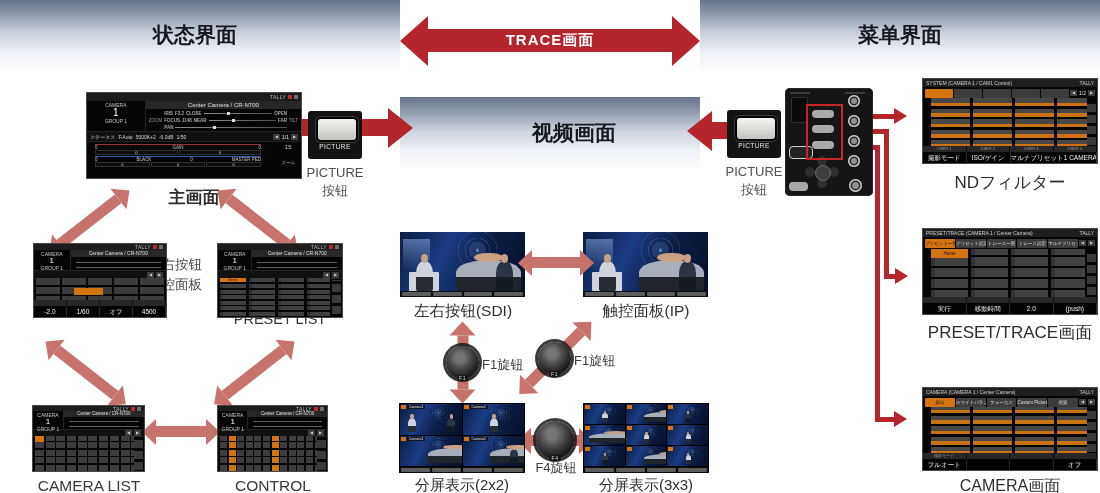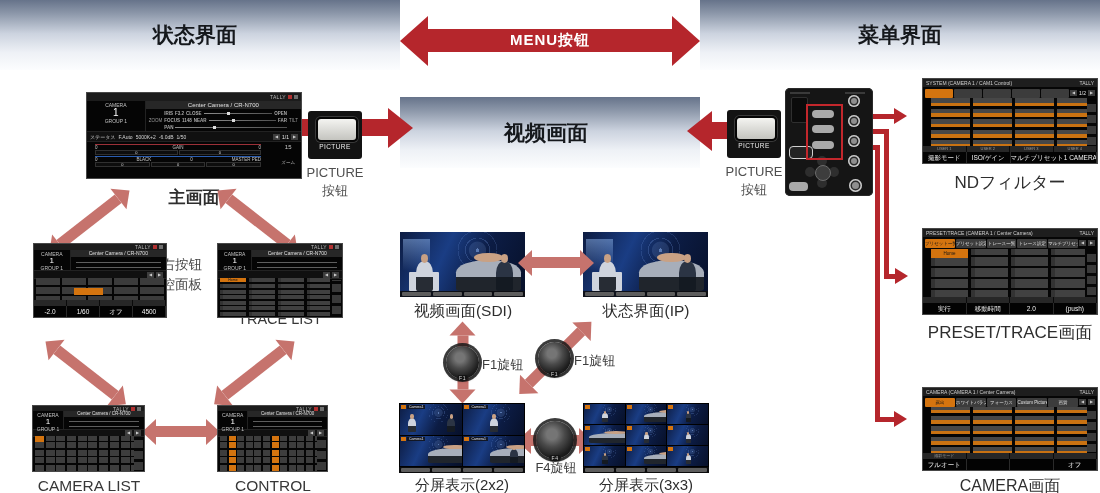--- a/index.html
+++ b/index.html
@@ -163,25 +163,25 @@
 </head>
 <body>
 
 <div id="stage">
 
   <div class="band" style="left:0;top:0;width:400px;height:70px"></div>
   <div class="band" style="left:700px;top:0;width:400px;height:70px"></div>
   <div class="btitle" style="left:95px;top:0;width:200px;line-height:70px">状态界面</div>
   <div class="btitle" style="left:800px;top:0;width:200px;line-height:70px">菜单界面</div>
   <div class="menu-arrow">
-    <div class="menu-label">MENU按钮</div>
+    <div class="menu-label">TRACE画面</div>
   </div>
 
   <div class="band" style="left:400px;top:97px;width:300px;height:71px"></div>
-  <div class="btitle" style="left:396px;top:97px;width:300px;line-height:71px">视频画面</div>
+  <div class="btitle" style="left:424px;top:97px;width:300px;line-height:71px">视频画面</div>
 
   <div class="sarR" style="left:296px;top:119px;width:92px"></div>
   <div class="picbox" style="left:308px;top:111px">
     <div class="pickey"></div>
     <div class="piclbl">PICTURE</div>
   </div>
   <div class="cap" style="left:302px;top:164px;width:66px">
     <div>PICTURE</div>
     <div>按钮</div>
   </div>
@@ -351,21 +351,21 @@
     <div class="stat" style="height:7px">
       <span class="pg">
           <b>◀</b>
           <b>▶</b>
         </span>
     </div>
     <div class="gridP" style="top:34px;height:38px"></div>
     <div class="sidecol" style="top:36px;height:34px"></div>
     <div class="hl" style="left:2px;top:34px;width:26px;height:4px;line-height:4px;font-size:3.5px">Home</div>
   </div>
-  <div class="sclabel" style="left:213px;top:311px;width:134px;font-size:14.5px;color:#383838">TRACE LIST</div>
+  <div class="sclabel" style="left:213px;top:311px;width:134px;font-size:14.5px;color:#383838">PRESET LIST</div>
 
   <div class="sclabel" style="left:148px;top:255px;width:76px;font-size:13.5px;color:#454545;line-height:20px;text-align:left">
     <div>左右按钮</div>
     <div>触控面板</div>
   </div>
 
   <div class="dar" style="left:49px;top:367px;width:74px;transform:rotate(38deg)"></div>
   <div class="dar" style="left:217px;top:367px;width:74px;transform:rotate(-38deg)"></div>
 
   <div class="ms" style="left:32px;top:405px;width:113px;height:67px">
@@ -449,22 +449,22 @@
     <div class="p mid pos2"></div>
     <div class="p dark pos3"></div>
     <div class="vstrip">
         <i></i>
         <i></i>
         <i></i>
         <i></i>
       </div>
   </div>
   <div class="dar" style="left:532px;top:257px;width:48px"></div>
-  <div class="sclabel" style="left:385px;top:301px;width:156px;font-size:15.5px">视频画面(SDI)</div>
-  <div class="sclabel" style="left:568px;top:301px;width:156px;font-size:15.5px">状态界面(IP)</div>
+  <div class="sclabel" style="left:385px;top:301px;width:156px;font-size:15.5px">左右按钮(SDI)</div>
+  <div class="sclabel" style="left:568px;top:301px;width:156px;font-size:15.5px">触控面板(IP)</div>
 
   <div class="dar" style="left:436px;top:357px;width:54px;transform:rotate(90deg)"></div>
   <div class="dar" style="left:518px;top:352px;width:74px;transform:rotate(-45deg)"></div>
   <div class="knob" style="left:446px;top:346px;width:33px;height:33px">
     <span class="kl">F1</span>
   </div>
   <div class="kcap" style="left:482px;top:356px">F1旋钮</div>
   <div class="knob" style="left:538px;top:342px;width:33px;height:33px">
     <span class="kl">F1</span>
   </div>

